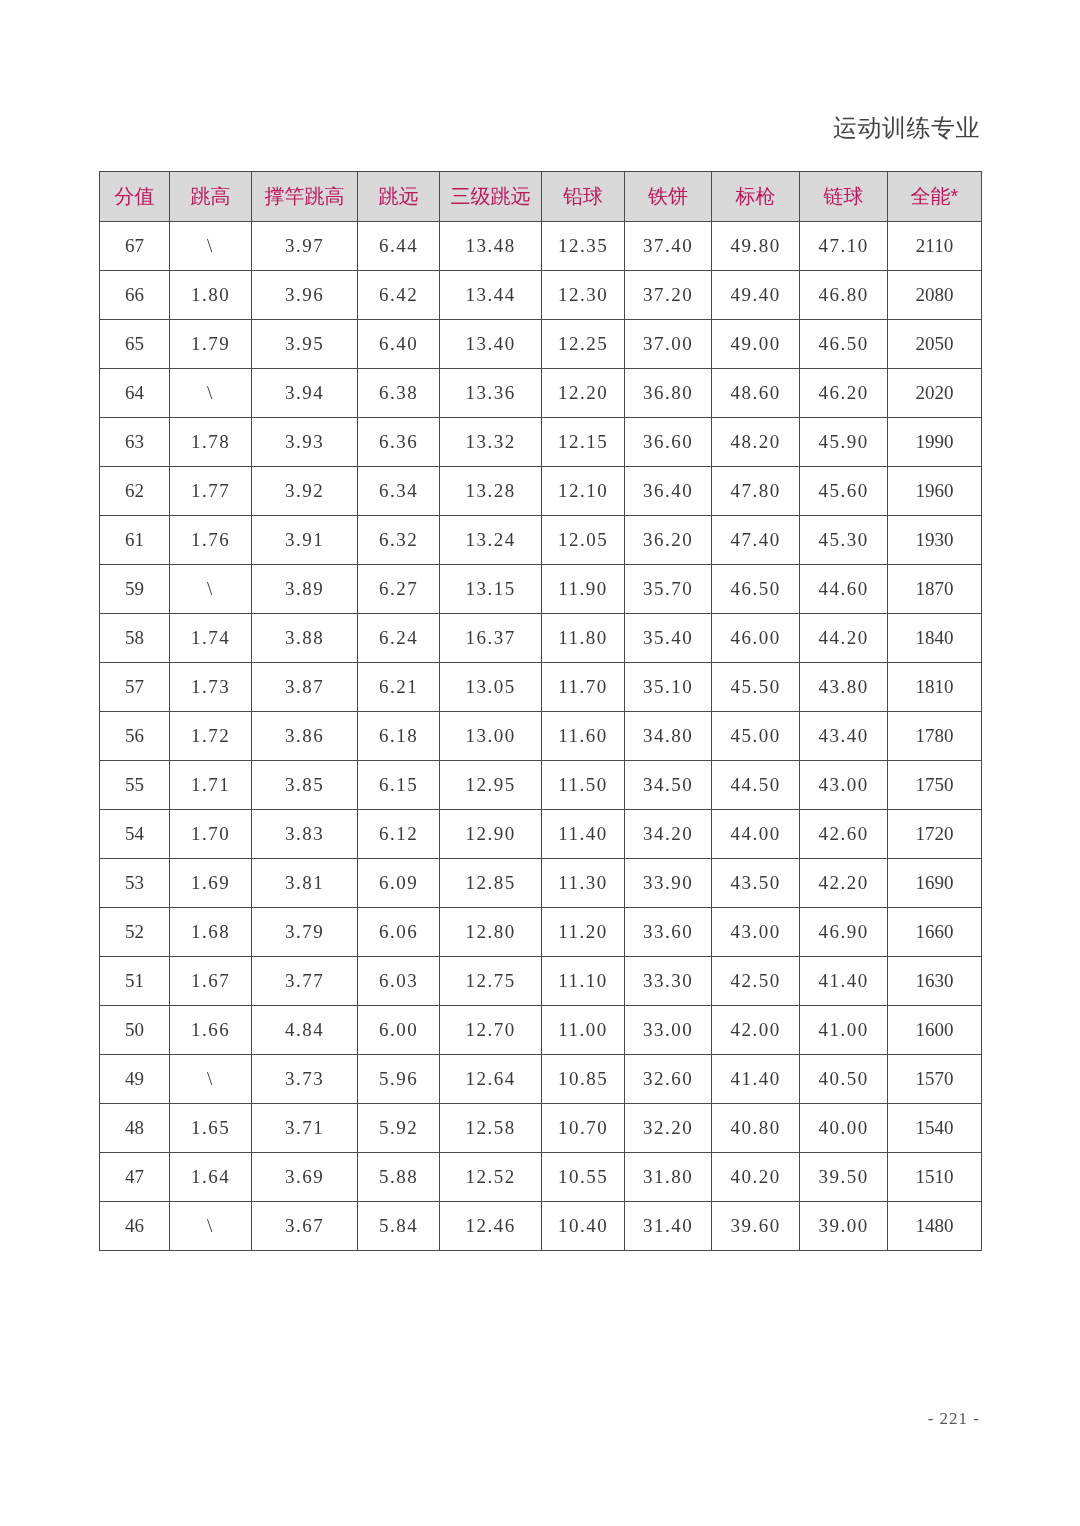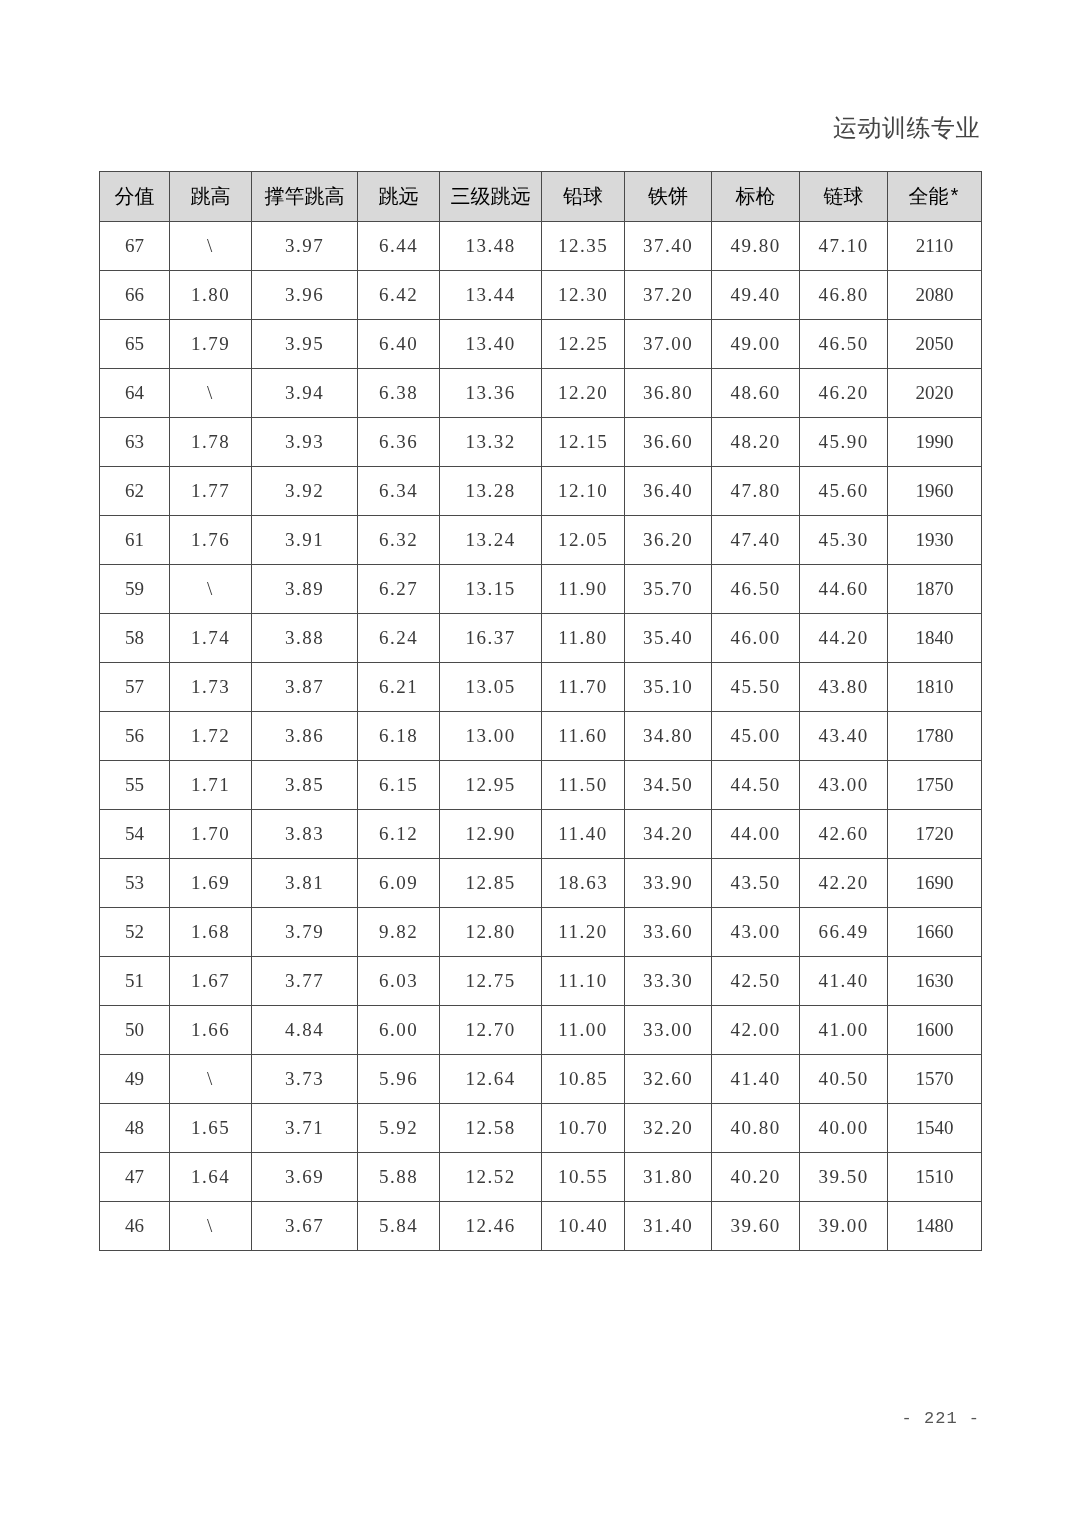--- a/index.html
+++ b/index.html
@@ -39,39 +39,39 @@
       vertical-align: middle;
       padding: 0;
       overflow: hidden;
       white-space: nowrap;
     }
     .score-table th {
       height: 49px;
       background: #d9d9d9;
       font-weight: normal;
       font-size: 20px;
-      color: #000000;
-      font-family: Liberation Mono, monospace;
+      color: #be185d;
+      font-family: Liberation Sans, sans-serif;
     }
     .score-table td {
       height: 48px;
       font-size: 19px;
       color: #3a3a3a;
       font-family: "Liberation Serif", "DejaVu Serif", serif;
     }
     .score-table td.val {
       letter-spacing: 1.5px;
     }
     .page-number {
       position: absolute;
       top: 1409px;
       right: 100px;
       font-size: 17px;
       color: #555555;
-      font-family: Liberation Mono, monospace;
+      font-family: Liberation Serif, serif;
       letter-spacing: 1px;
     }
   </style>
 </head>
 <body>
 
 <div class="running-header">运动训练专业</div>
 
 <table class="score-table">
   <colgroup>
@@ -256,36 +256,36 @@
         <td class="val">44.00</td>
         <td class="val">42.60</td>
         <td>1720</td>
       </tr>
       <tr>
         <td>53</td>
         <td class="val">1.69</td>
         <td class="val">3.81</td>
         <td class="val">6.09</td>
         <td class="val">12.85</td>
-        <td class="val">18.63</td>
+        <td class="val">11.30</td>
         <td class="val">33.90</td>
         <td class="val">43.50</td>
         <td class="val">42.20</td>
         <td>1690</td>
       </tr>
       <tr>
         <td>52</td>
         <td class="val">1.68</td>
         <td class="val">3.79</td>
-        <td class="val">9.82</td>
+        <td class="val">6.06</td>
         <td class="val">12.80</td>
         <td class="val">11.20</td>
         <td class="val">33.60</td>
         <td class="val">43.00</td>
-        <td class="val">66.49</td>
+        <td class="val">46.90</td>
         <td>1660</td>
       </tr>
       <tr>
         <td>51</td>
         <td class="val">1.67</td>
         <td class="val">3.77</td>
         <td class="val">6.03</td>
         <td class="val">12.75</td>
         <td class="val">11.10</td>
         <td class="val">33.30</td>

